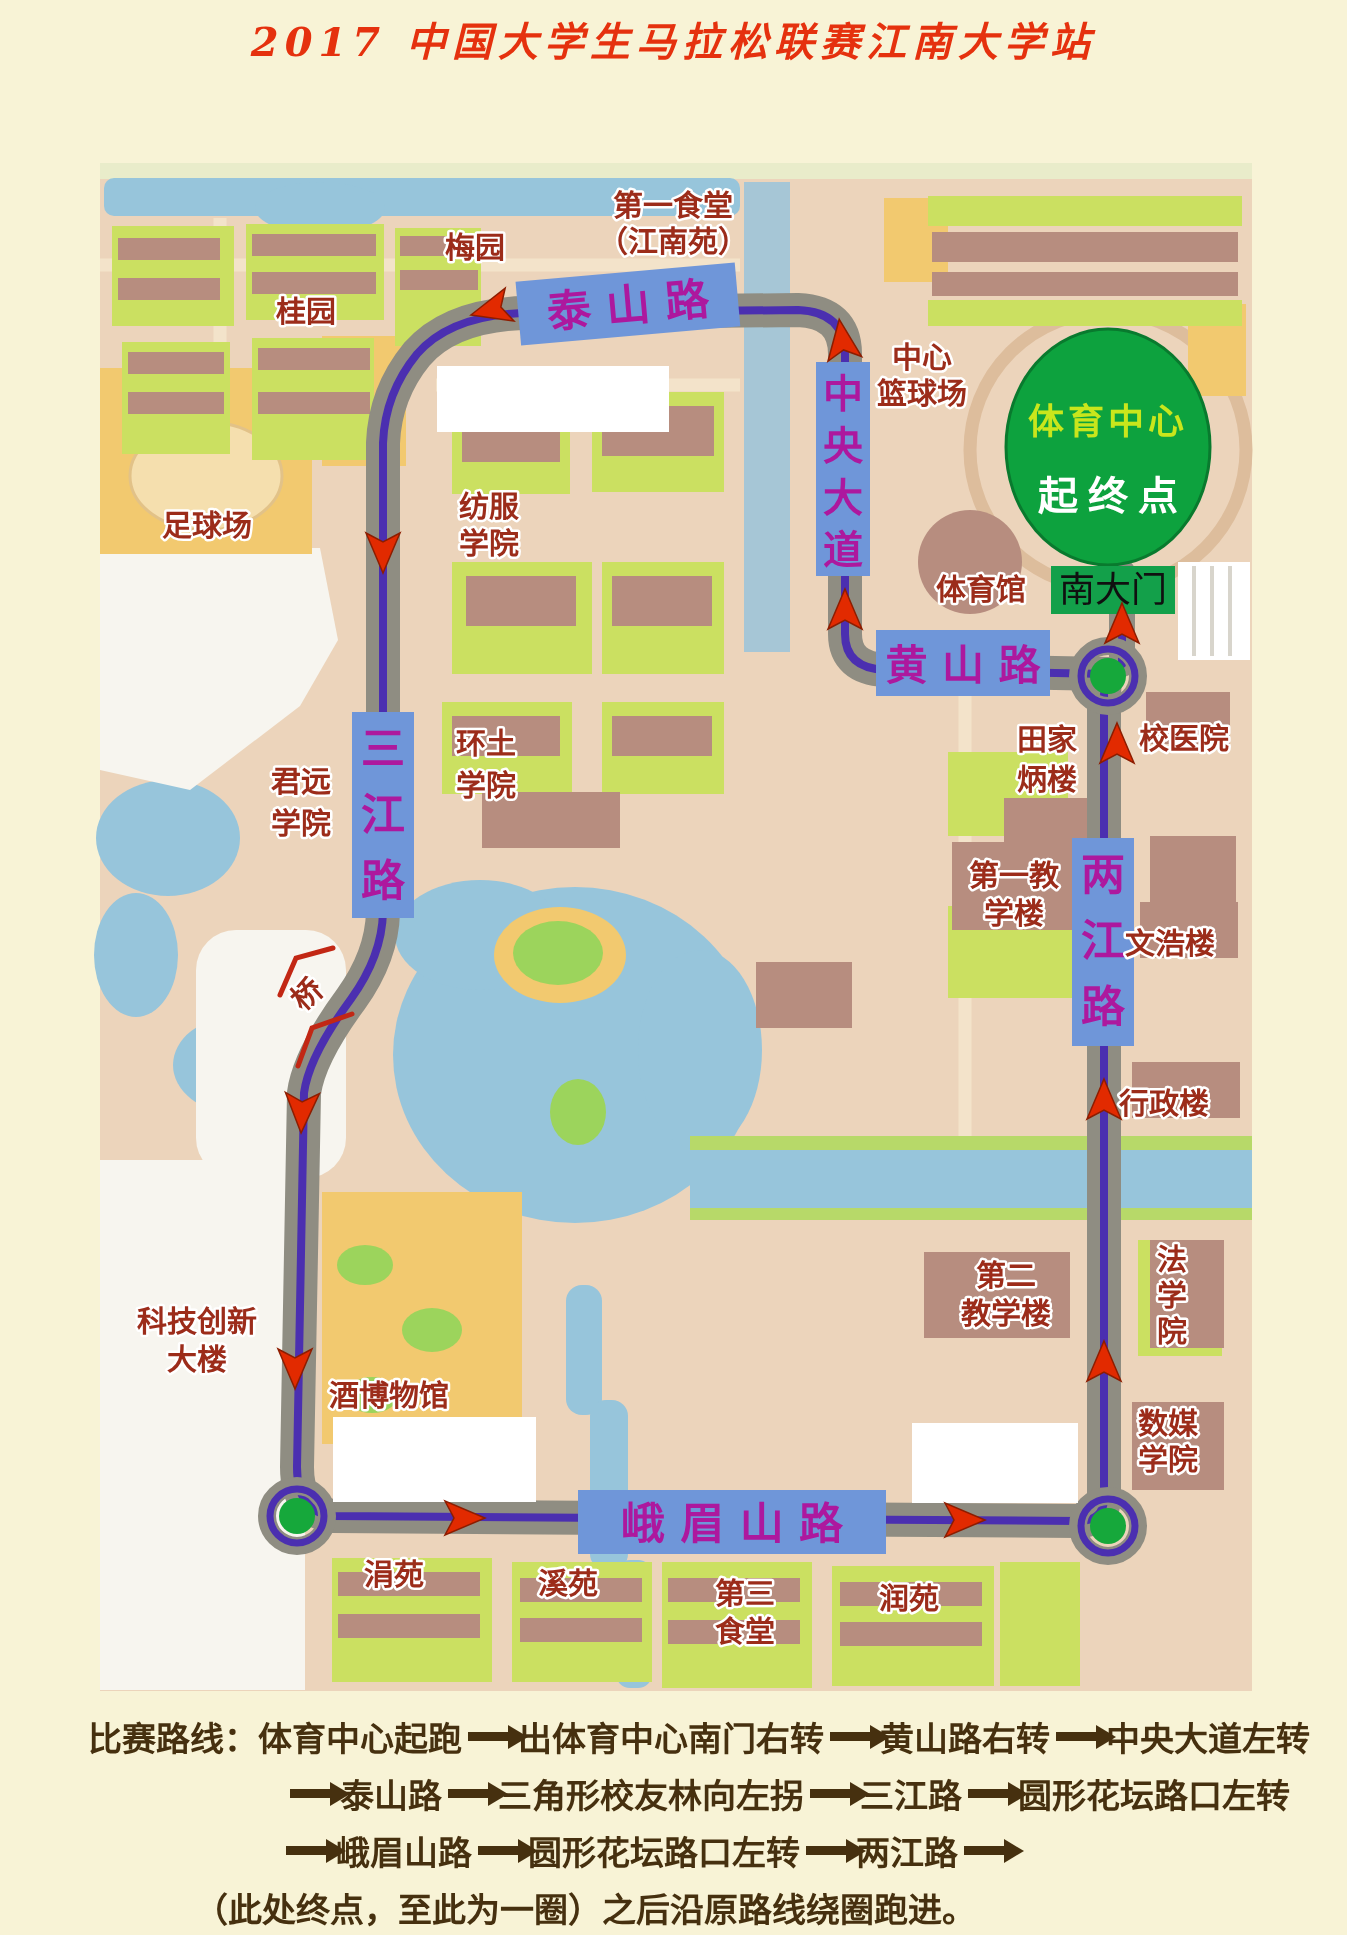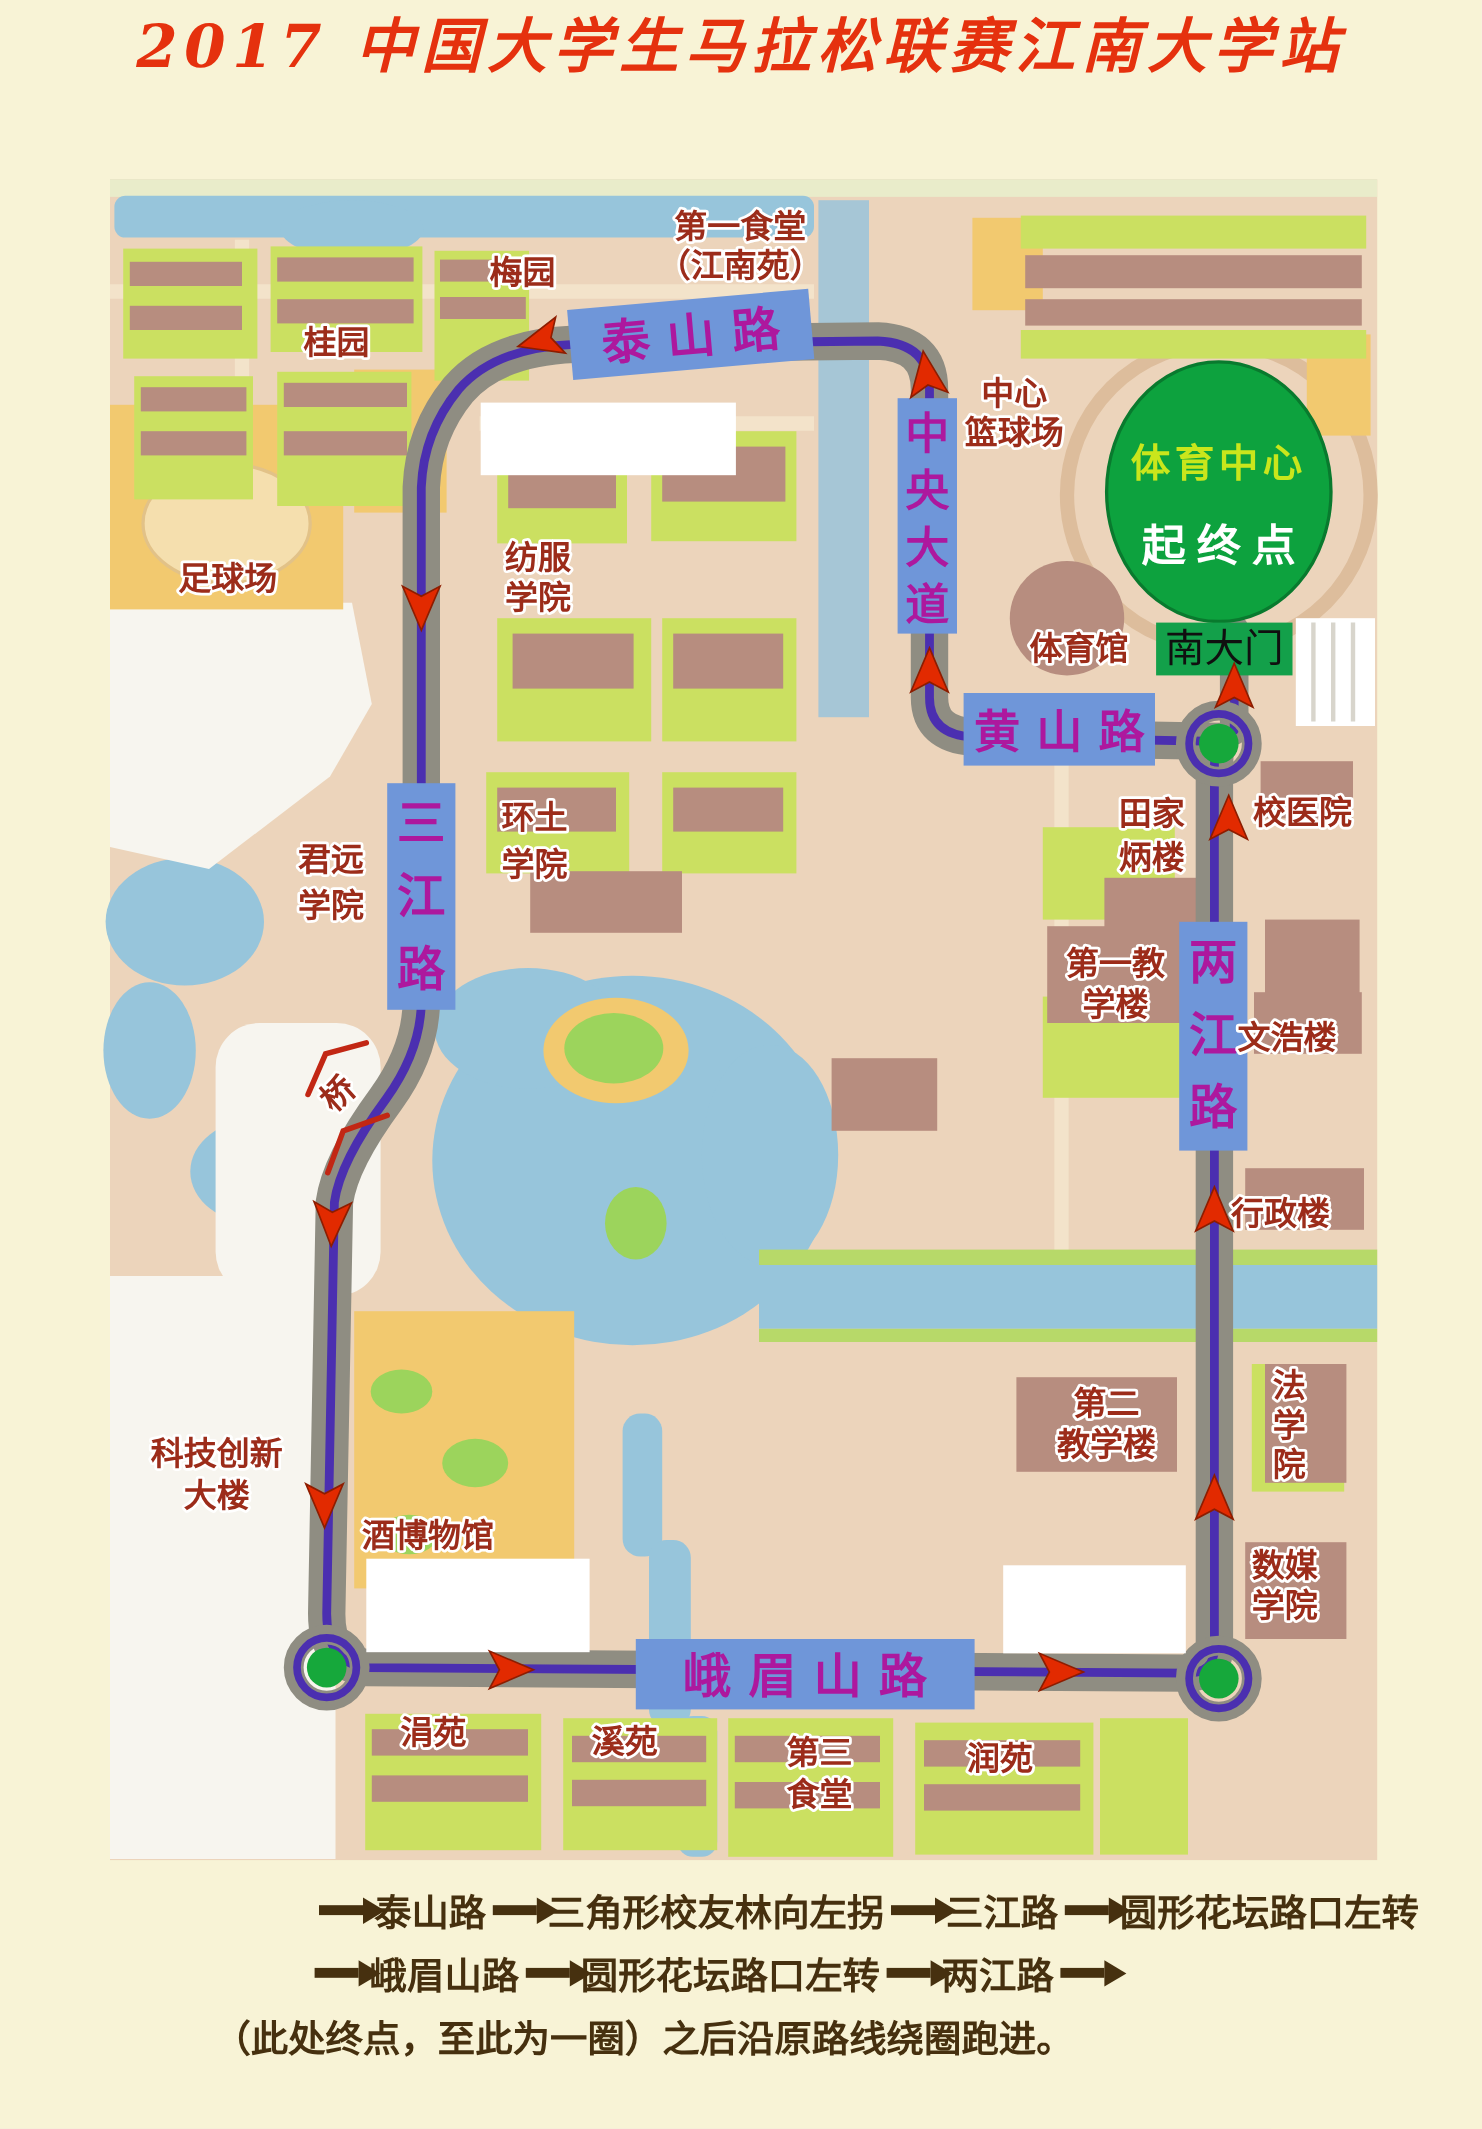--- a/index.html
+++ b/index.html
@@ -15,21 +15,21 @@
     --foot-brown:#46300f;
   }
   html,body{margin:0;padding:0;}
   body{font-family:"DejaVu Sans",sans-serif;}
   #page{position:relative;width:1347px;height:1935px;background:#f8f3d6;overflow:hidden;}
 
   
   #header{position:absolute;top:12px;left:0;width:100%;text-align:center;z-index:5;}
   .title-line{font-family:"DejaVu Serif","Liberation Serif",serif;font-style:italic;font-weight:bold;
     color:var(--title-red);letter-spacing:6px;}
-  #title1{font-size:54px;line-height:60px;}
+  #title1{font-size:40px;line-height:60px;}
   #title2{font-size:47px;line-height:56px;}
 
   
   #map{position:absolute;left:0;top:0;width:1347px;height:1935px;z-index:1;}
   .map-base{fill:#ecd4bb;}
   .edge-band{fill:#e9ecca;}
   .water-area{fill:#97c5db;}
   .canal{fill:#a6c6d6;}
   .snow-patch{fill:#f7f5ef;}
   .field-patch{fill:#f2c96f;}
@@ -318,20 +318,30 @@
       <polygon class="route-arrow" points="0,-27 17,13 0,4 -17,13" transform="translate(458,1518) rotate(90)"></polygon>
       <polygon class="route-arrow" points="0,-27 17,13 0,4 -17,13" transform="translate(958,1520) rotate(90)"></polygon>
       <polygon class="route-arrow" points="0,-27 17,13 0,4 -17,13" transform="translate(1104,1368)"></polygon>
       <polygon class="route-arrow" points="0,-27 17,13 0,4 -17,13" transform="translate(1104,1106)"></polygon>
       <polygon class="route-arrow" points="0,-27 17,13 0,4 -17,13" transform="translate(1117,750)"></polygon>
       <polygon class="route-arrow" points="0,-27 17,13 0,4 -17,13" transform="translate(1122,630)"></polygon>
     </g>
   </svg>
 
   <div id="route-plan">
+      <div class="route-row">
+        <span class="prefix">比赛路线：</span>
+        <span class="step">体育中心起跑</span>
+        <span class="arr"></span>
+        <span class="step">出体育中心南门右转</span>
+        <span class="arr"></span>
+        <span class="step">黄山路右转</span>
+        <span class="arr"></span>
+        <span class="step">中央大道左转</span>
+      </div>
       <div class="route-row" style="margin-left: 196px; text-align: center;">
         <span class="arr"></span>
         <span class="step">泰山路</span>
         <span class="arr"></span>
         <span class="step">三角形校友林向左拐</span>
         <span class="arr"></span>
         <span class="step">三江路</span>
         <span class="arr"></span>
         <span class="step">圆形花坛路口左转</span>
       </div>

